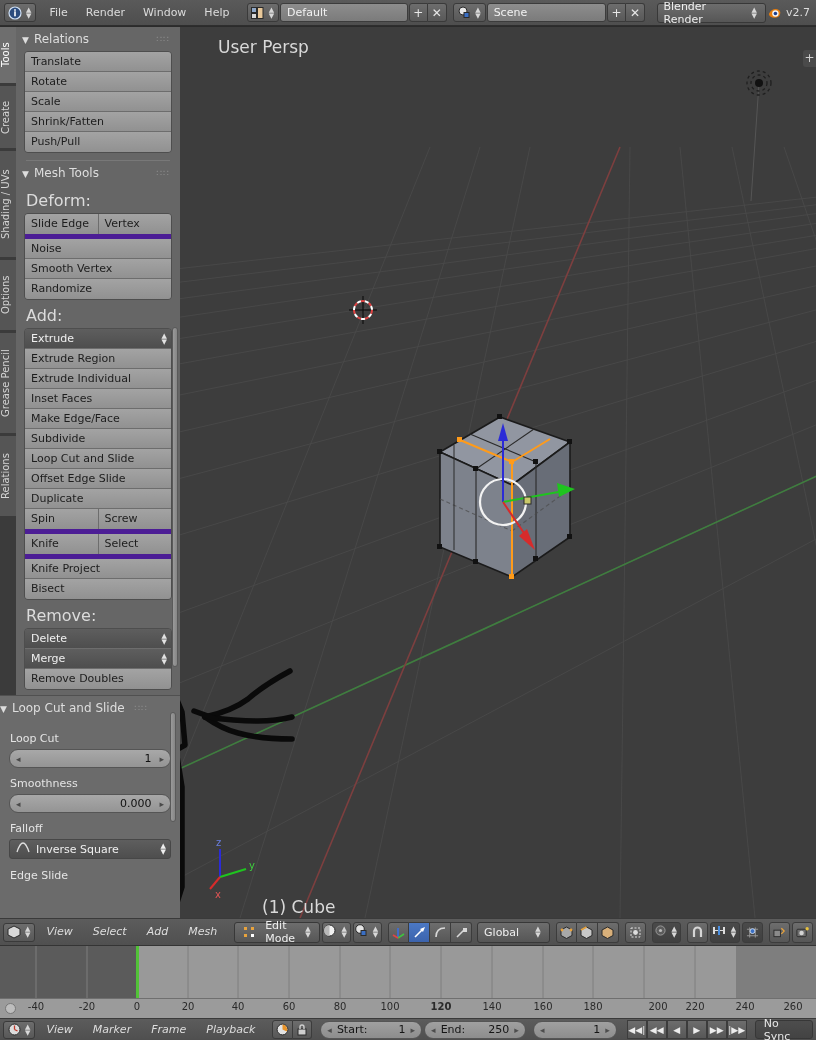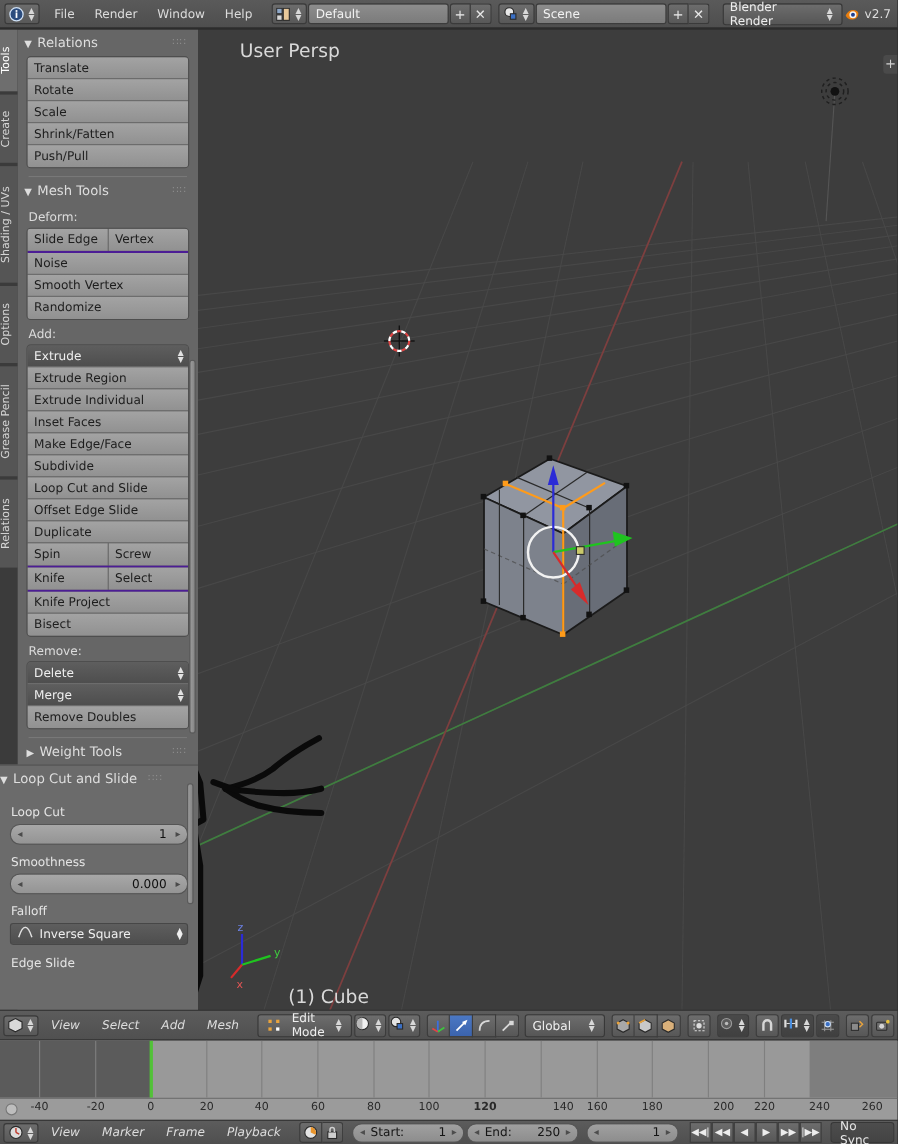--- a/index.html
+++ b/index.html
@@ -72,25 +72,25 @@
   .panel-head .tri{ font-size:9px; margin-right:5px; }
   .grip{ color:#8e8e8e; font-size:9px; letter-spacing:1px; }
   .btn-col{ margin:0 8px; border-radius:4px; overflow:hidden; border:1px solid #4e4e4e; }
   .tbtn{
     height:20px; line-height:19px; padding:0 6px;
     background:linear-gradient(#a3a3a3,#919191);
     color:#1d1d1d; font-size:11px;
     border-bottom:1px solid #6d6d6d;
   }
   .tbtn:last-child{ border-bottom:none; }
-  .split{ display:flex; border-bottom:2px solid #4c1d95;}
+  .split{ display:flex; border-bottom:5px solid #4c1d95;}
   .split:last-child{ border-bottom:none;}
   .split .tbtn{ flex:1; border-bottom:none; border-right:1px solid #6d6d6d;}
   .split .tbtn:last-child{ border-right:none;}
-  .sublabel{ padding:6px 0 3px 10px; color:#dcdcdc; font-size:11px;}
+  .sublabel{ padding:6px 0 3px 10px; color:#dcdcdc; font-size:16px;}
   .menubtn{
     height:20px; display:flex; align-items:center; justify-content:space-between;
     padding:0 4px 0 6px;
     background:linear-gradient(#5e5e5e,#4e4e4e);
     color:#efefef; font-size:11px; border-bottom:1px solid #6d6d6d;
   }
   .menubtn:last-child{ border-bottom:none;}
   .menubtn .arrows{ display:flex; flex-direction:column; font-size:7px; line-height:6px; color:#e2e2e2;}
   .divider{ height:1px; background:#787878; margin:7px 10px 0 10px;}
   .closed-head{ padding:5px 10px 5px 8px; color:#dedede; font-size:12px; display:flex; align-items:center; justify-content:space-between;}
@@ -725,21 +725,21 @@
     <div style="position:absolute;left:5px;top:4px;width:11px;height:11px;border-radius:6px;background:#bdbdbd;border:1px solid #777;"></div>
     <div class="tltick" style="left:36px;">-40</div>
     <div class="tltick" style="left:87px;">-20</div>
     <div class="tltick" style="left:137px;">0</div>
     <div class="tltick" style="left:188px;">20</div>
     <div class="tltick" style="left:238px;">40</div>
     <div class="tltick" style="left:289px;">60</div>
     <div class="tltick" style="left:340px;">80</div>
     <div class="tltick" style="left:390px;">100</div>
     <div class="tltick" style="left:441px;font-weight:bold;">120</div>
-    <div class="tltick" style="left:512px;">140</div>
+    <div class="tltick" style="left:492px;">140</div>
     <div class="tltick" style="left:543px;">160</div>
     <div class="tltick" style="left:593px;">180</div>
     <div class="tltick" style="left:658px;">200</div>
     <div class="tltick" style="left:695px;">220</div>
     <div class="tltick" style="left:745px;">240</div>
     <div class="tltick" style="left:793px;">260</div>
   </div>
 </div>
 
 <div id="tlheader">

